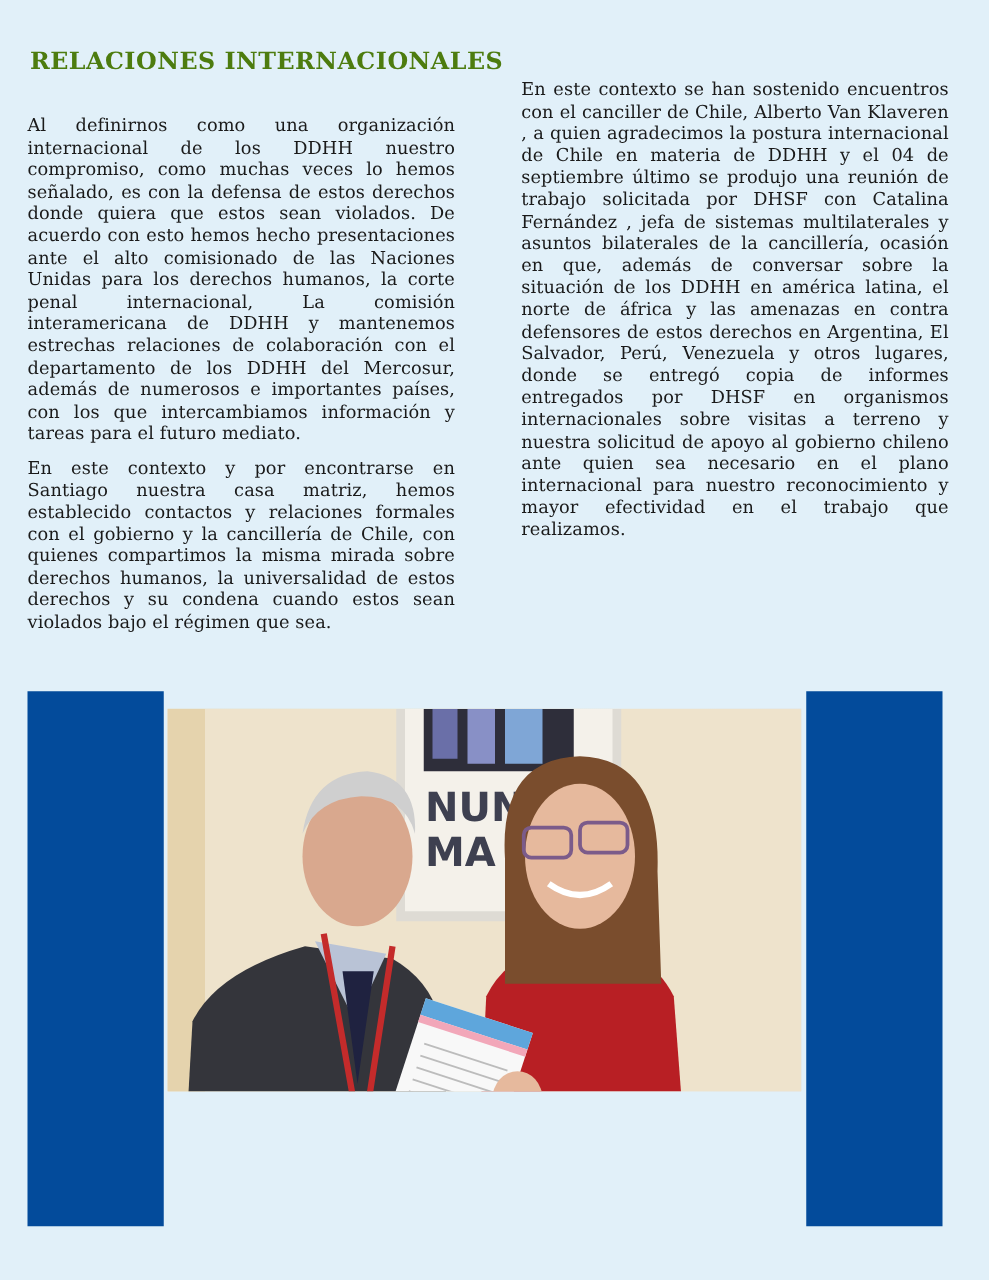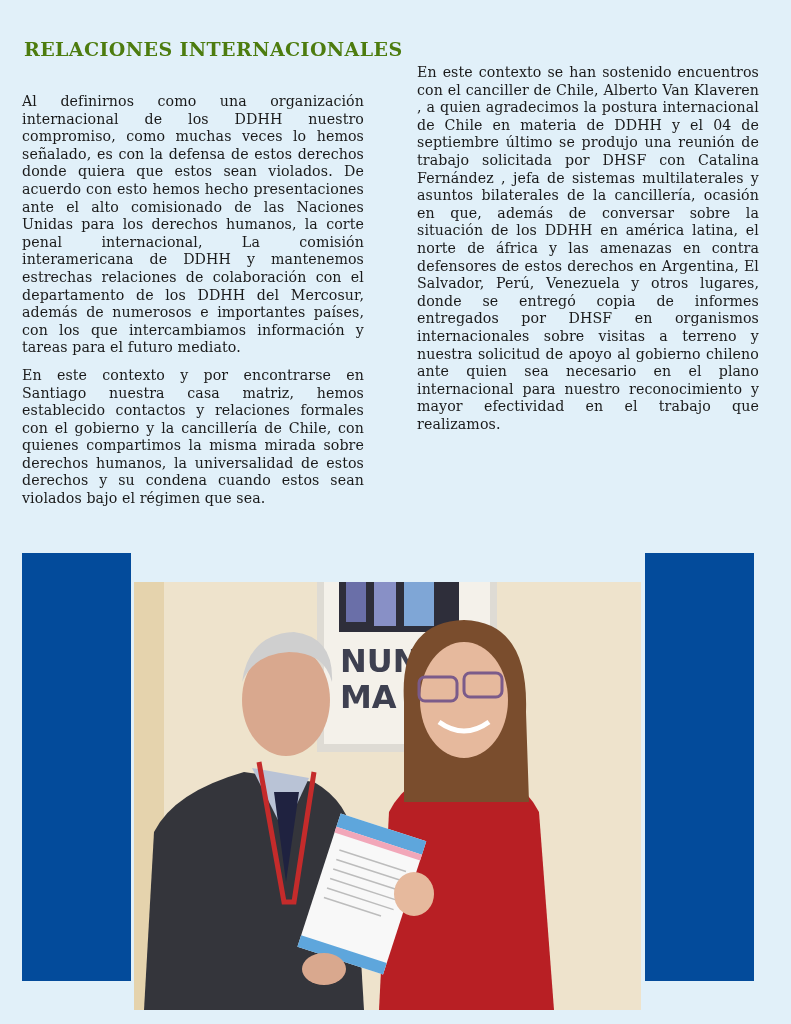--- a/index.html
+++ b/index.html
@@ -24,21 +24,21 @@
   }
   .col p { margin: 0 0 10px 0; }
   .col-left { left: 22px; top: 72px; width: 342px; margin-top: 21px; }
   .col-right { left: 417px; top: 64px; width: 342px; }
 
   .blue-block { position: absolute; top: 553px; height: 428px; background: #034b9b; }
   .blue-left { left: 22px; width: 109px; }
   .blue-right { left: 645px; width: 109px; }
 
   .photo {
-    position: absolute; left: 134px; top: 582px; width: 507px; height: 428px;
+    position: absolute; left: 134px; top: 567px; width: 507px; height: 306px;
     overflow: hidden;
     background: linear-gradient(90deg, #e8d7b3 0%, #efe4c8 40%, #efe6d5 70%, #e7d7c8 100%);
   }
   .photo svg { display: block; }
 </style>
 </head>
 <body>
 
 <h1 class="page-title">RELACIONES INTERNACIONALES</h1>
 

